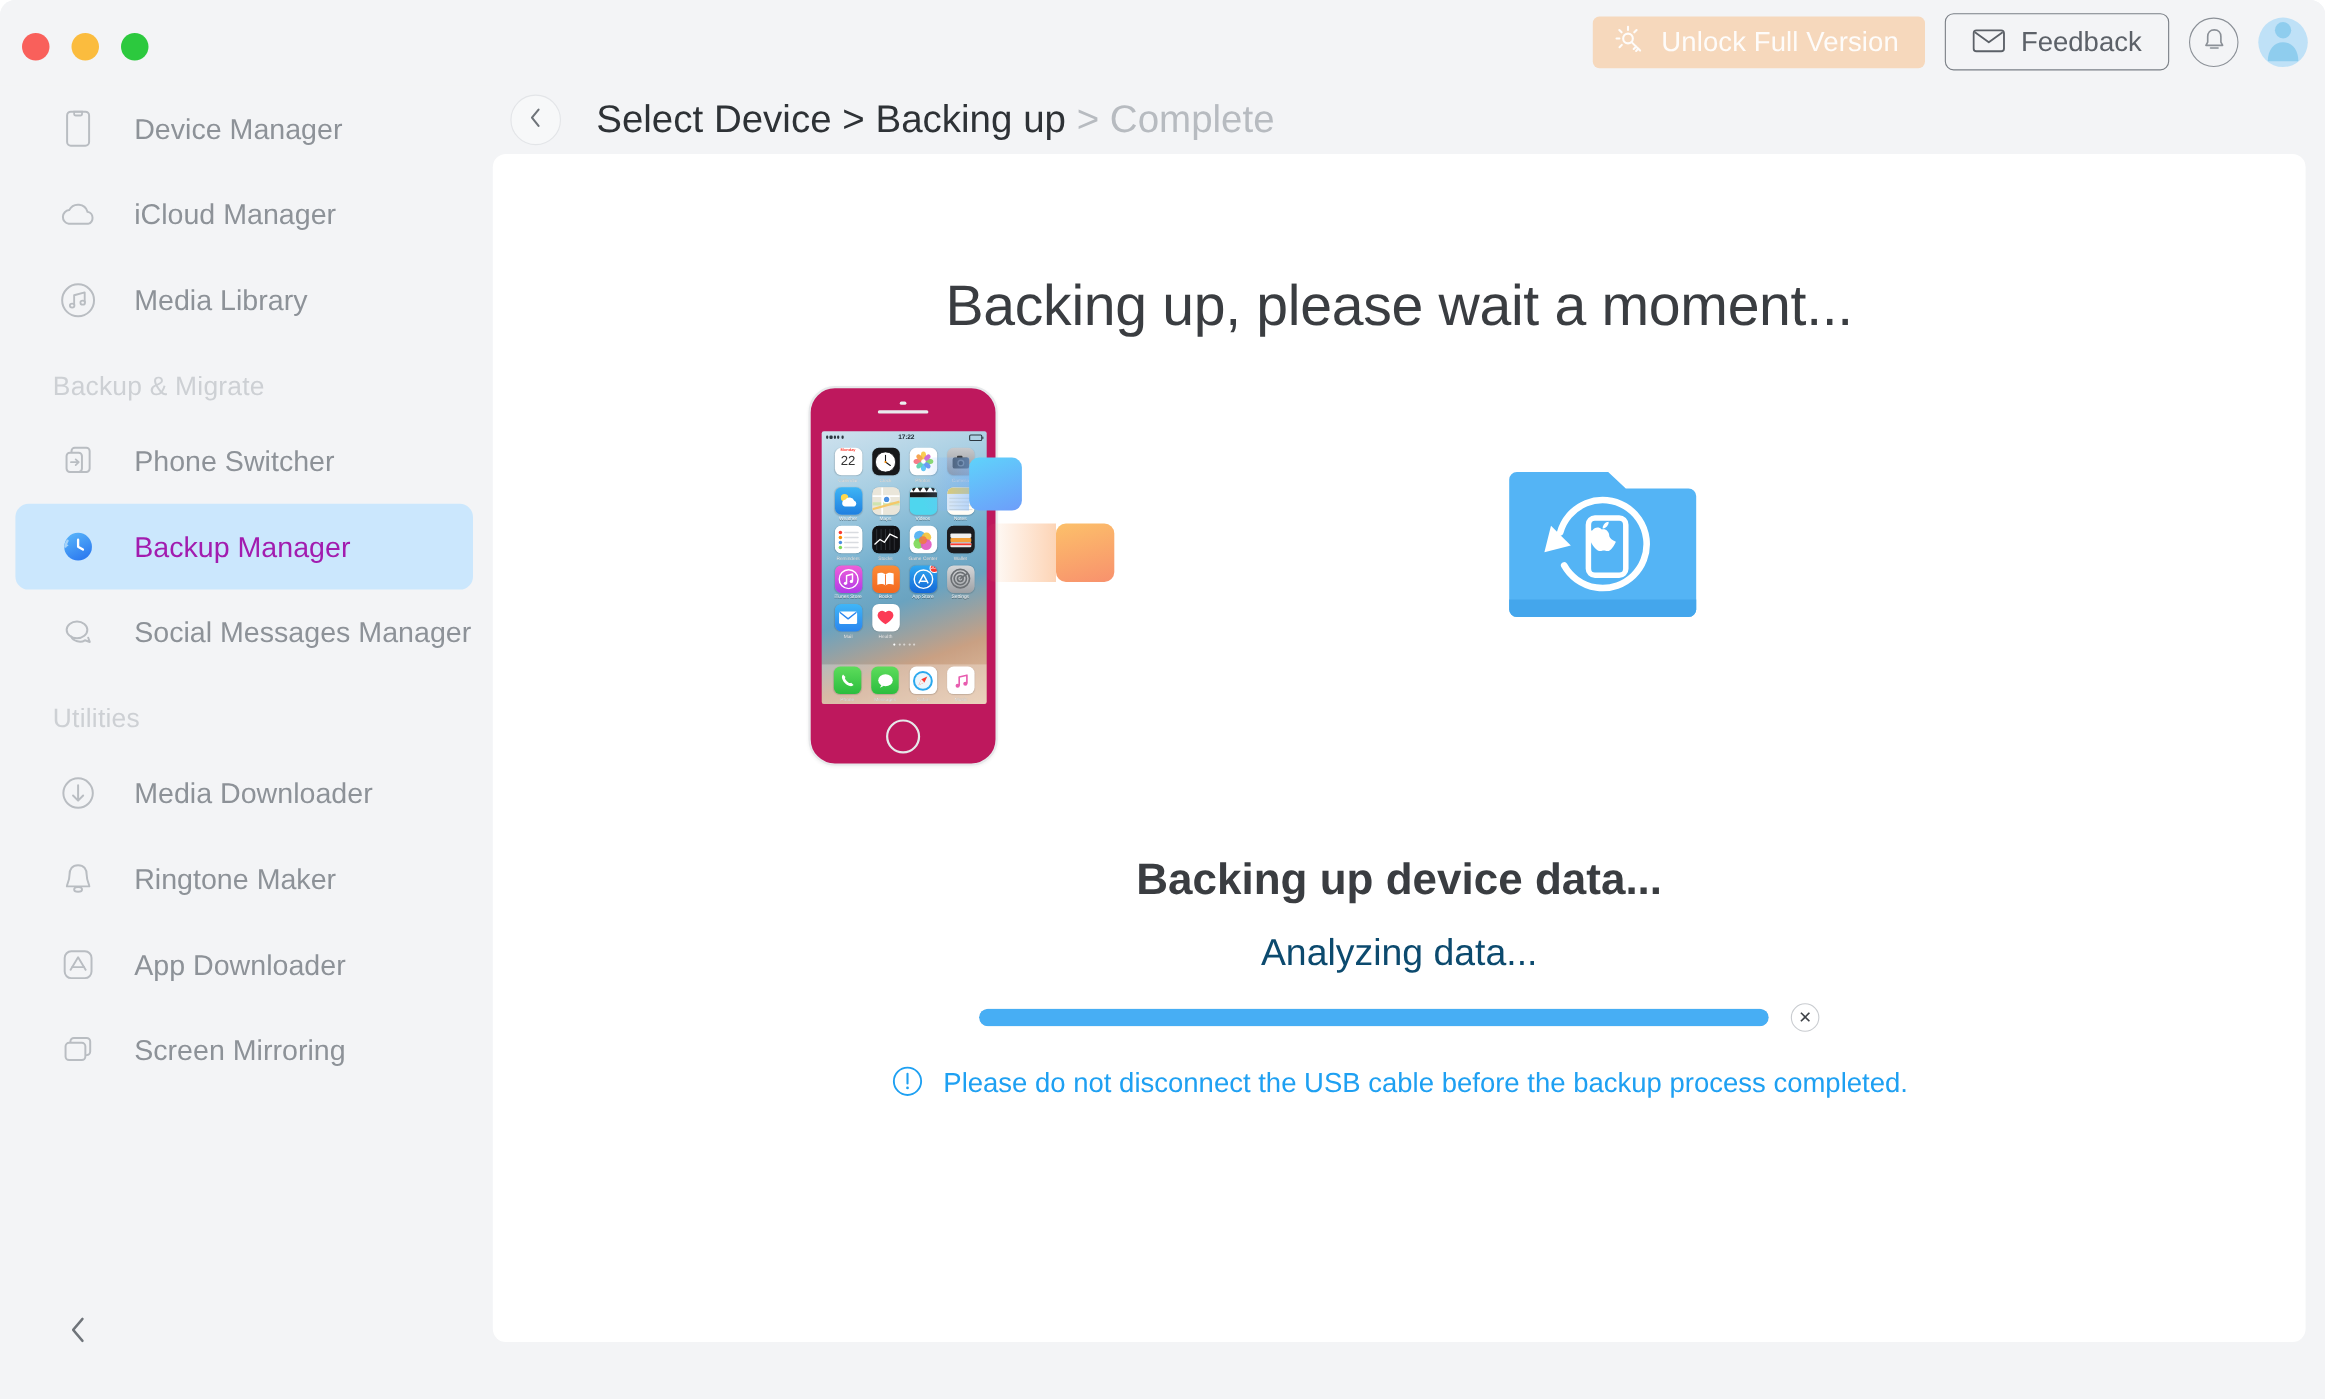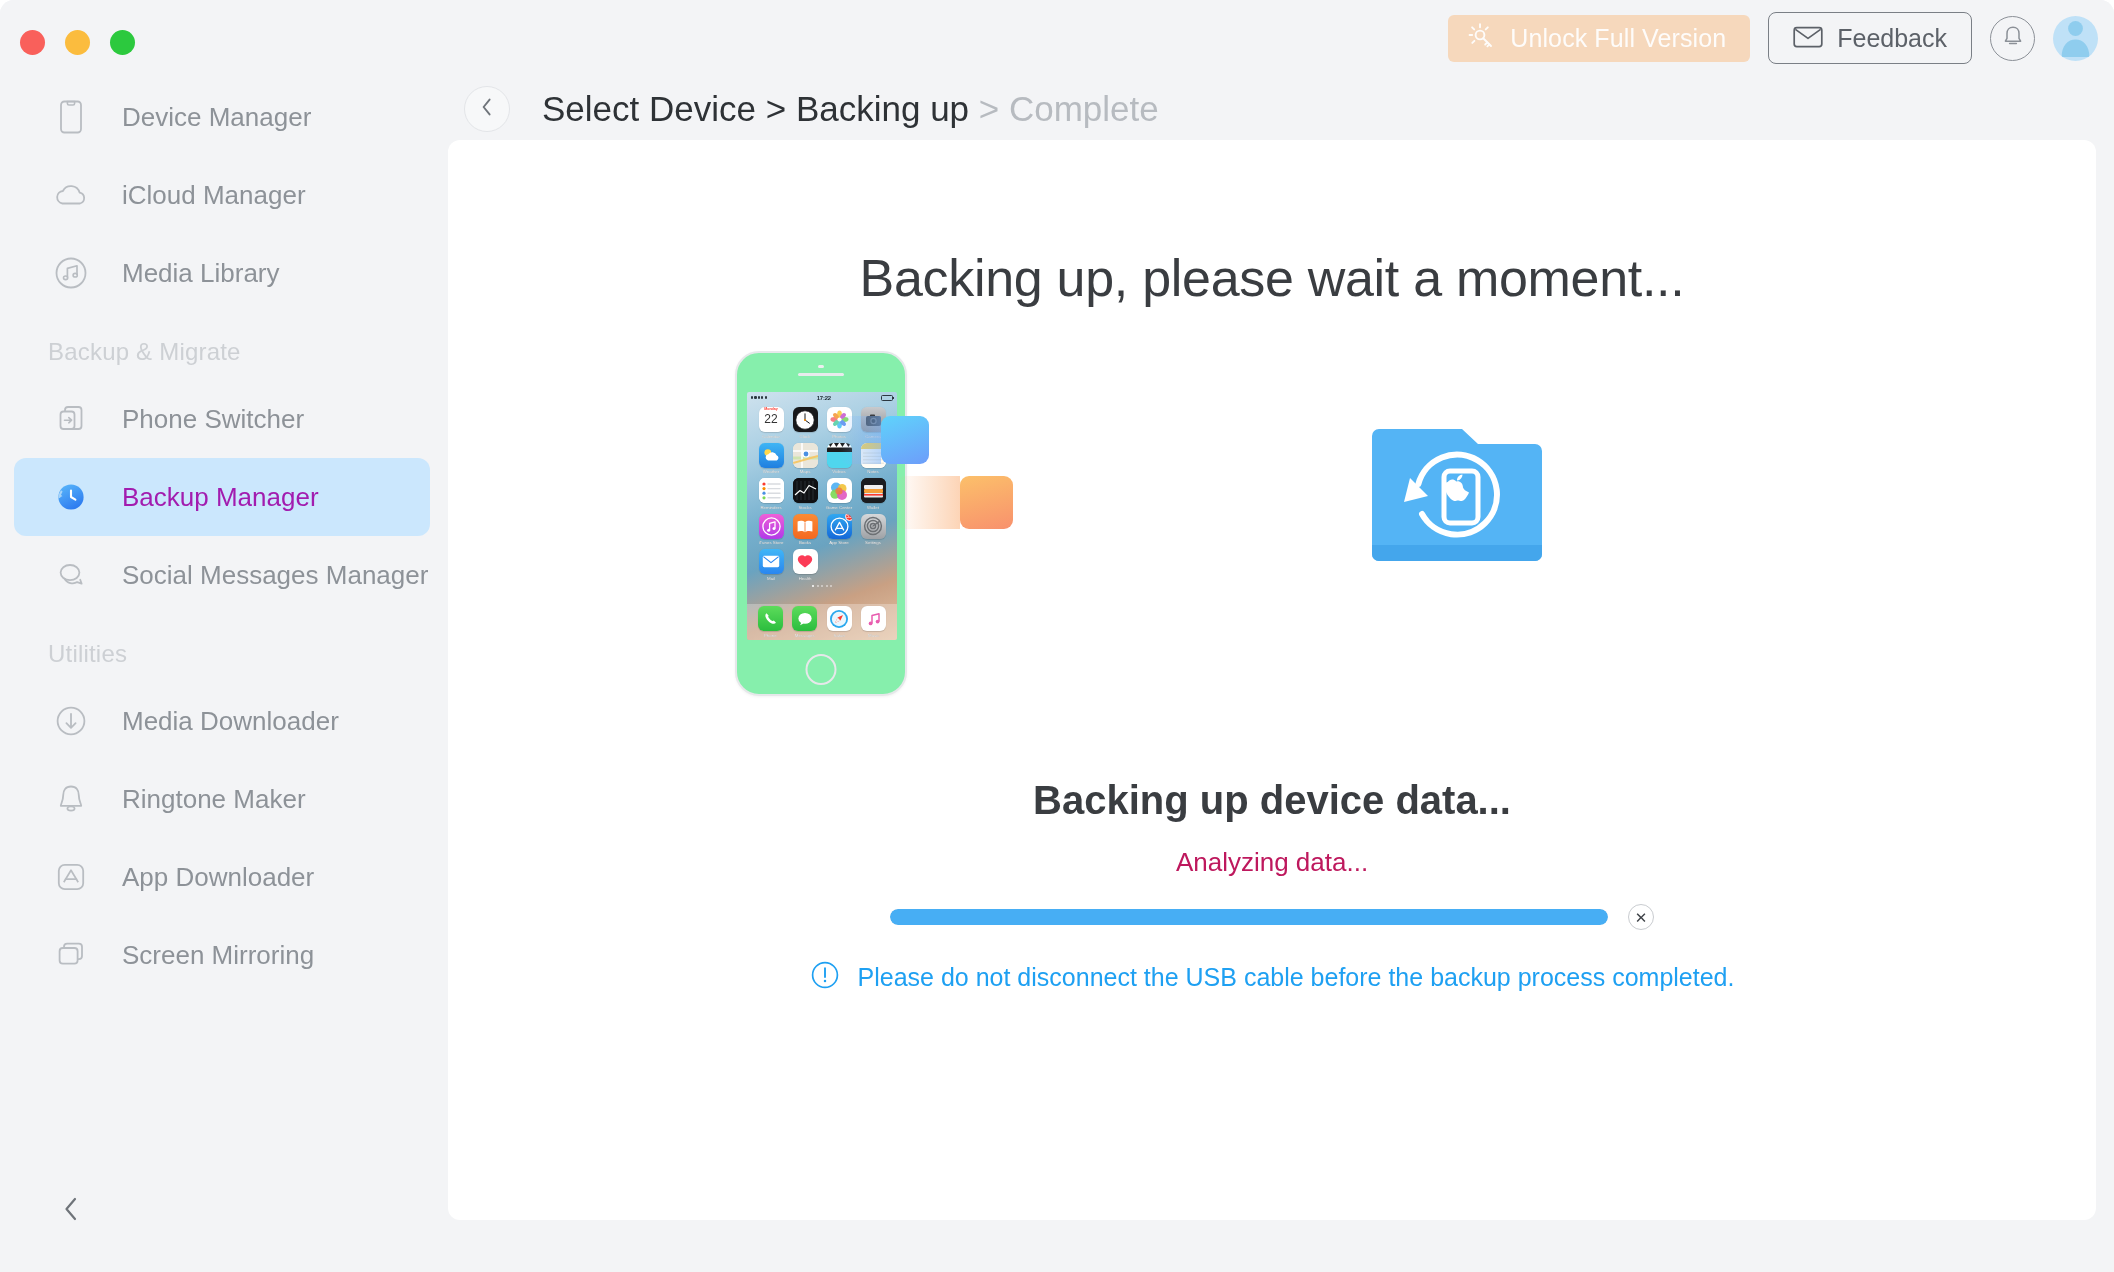--- a/index.html
+++ b/index.html
@@ -212,21 +212,21 @@
     height: 330px;
     margin-top: 48px;
   }
 
   .phone {
     position: absolute;
     left: 287px;
     top: -5px;
     width: 172px;
     height: 345px;
-    background: #86efac;
+    background: #be185d;
     border: 2.5px solid #e6e8ea;
     border-radius: 24px;
     box-shadow: 0 1px 3px rgba(0,0,0,.05);
   }
   .phone-speaker {
     position: absolute; top: 20px; left: 50%;
     transform: translateX(-50%);
     width: 46px; height: 3px; border-radius: 2px;
     background: #e9ebed;
   }
@@ -361,22 +361,22 @@
     margin-top: 92px;
     text-align: center;
   }
   .progress-title {
     font-size: 40px;
     color: #3a3d41;
     font-weight: 700;
   }
   .progress-sub {
     margin-top: 24px;
-    font-size: 26px;
-    color: #be185d;
+    font-size: 34px;
+    color: #0c4a6e;
   }
   .progress-row {
     margin-top: 26px;
     display: flex;
     align-items: center;
     justify-content: center;
     gap: 20px;
   }
   .progress-track {
     width: 718px;

